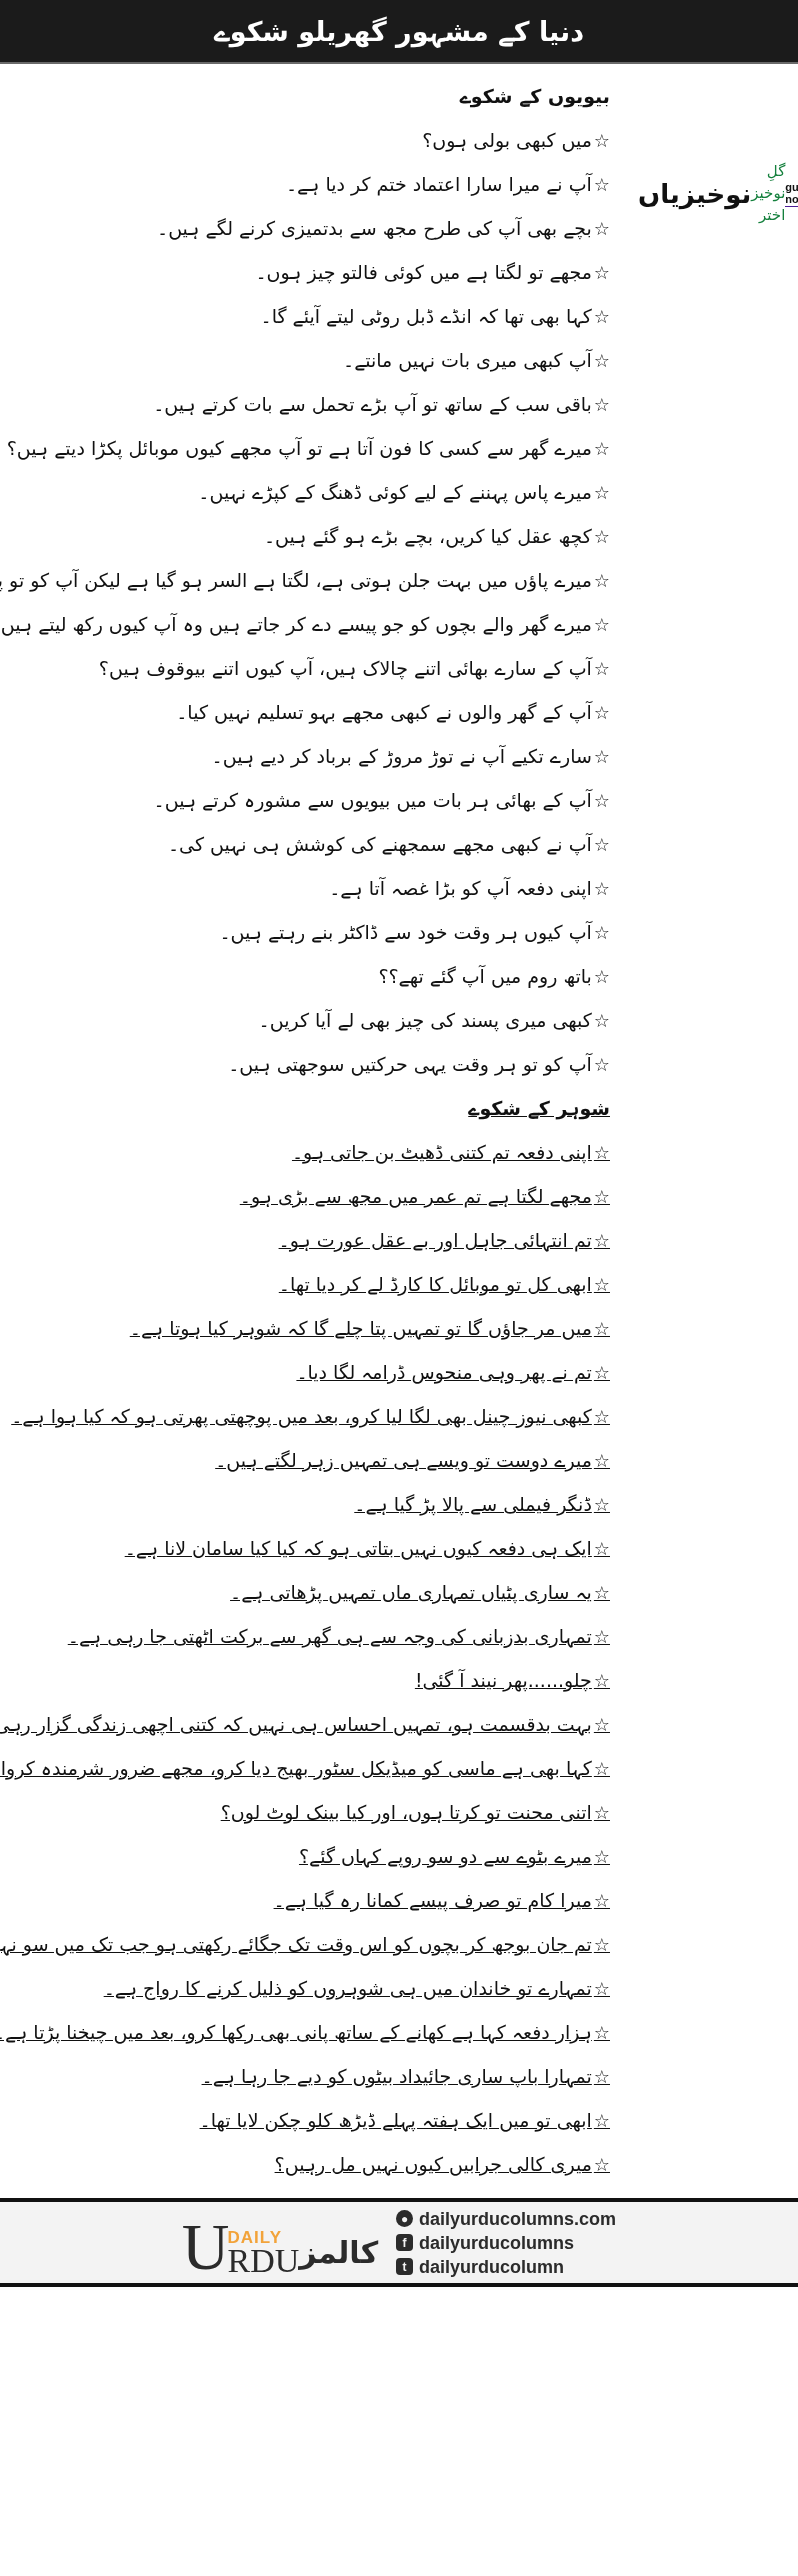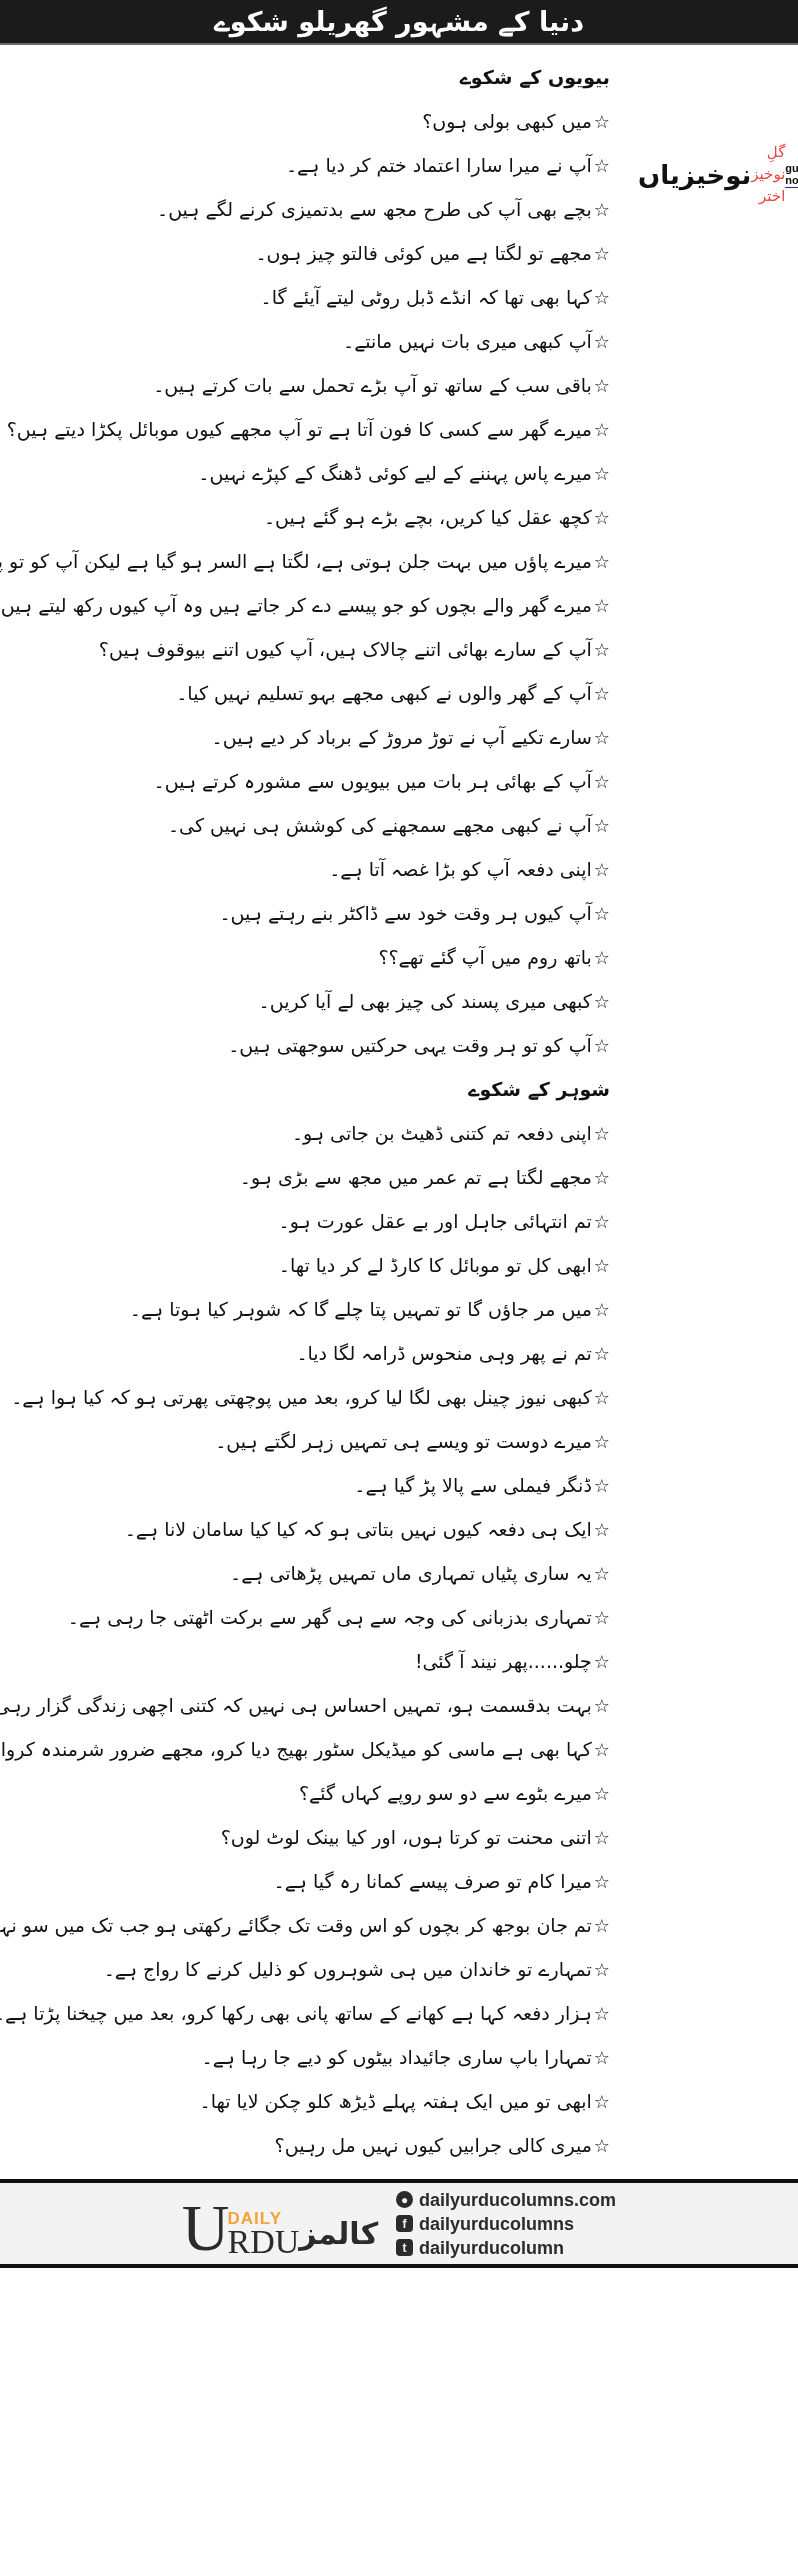--- a/index.html
+++ b/index.html
@@ -1,20 +1,20 @@
 <!DOCTYPE html>
 <html><head>
   <meta charset="utf-8">
   <style>
     * { box-sizing: border-box; margin: 0; padding: 0; }
     html, body { width: 798px; background: #ffffff; }
     body { font-family: "DejaVu Sans", sans-serif; color: #111; }
 
     .header-bar {
-      width: 798px; height: 45px; background: #1b1b1b;
+      width: 798px; height: 64px; background: #1b1b1b;
       display: flex; align-items: center; justify-content: center;
       border-bottom: 2px solid #6a6a6a;
     }
     .header-title {
       color: #ffffff; font-size: 27px; font-weight: bold; direction: rtl;
       font-family: "DejaVu Sans", sans-serif; letter-spacing: 0;
     }
 
     .article { position: relative; width: 798px; padding: 0 0 8px 0; }
 
@@ -38,31 +38,31 @@
     .author-photo .shirt {
       position: absolute; left: 10px; top: 100px; width: 114px; height: 70px;
       background: repeating-linear-gradient(60deg, #8a8a8a 0 5px, #d0d0d0 5px 10px);
       border-radius: 40px 40px 0 0;
     }
     .column-name {
       direction: rtl; font-size: 26px; font-weight: bold; color: #111;
       margin-top: 2px; line-height: 32px;
     }
     .author-name {
-      direction: rtl; font-size: 15px; color: #ef4444; line-height: 22px;
+      direction: rtl; font-size: 15px; color: #15803d; line-height: 22px;
     }
     .author-email {
       font-family: "Liberation Sans", sans-serif; font-size: 11px; font-weight: bold;
       color: #111; border-bottom: 1px solid #4c1d95; padding-bottom: 1px; margin-top: 2px;
     }
 
     .lines {
       direction: rtl; padding-right: 188px; padding-top: 10px;
     }
-    .lines.full { padding-right: 188px; padding-top: 0; }
+    .lines.full { padding-right: 188px; padding-top: 0; text-decoration: underline; }
     .line {
       font-size: 19px; line-height: 44px; height: 44px; white-space: nowrap;
       text-align: right; color: #111;
     }
     .line .star { color: #111; font-size: 18px; margin-left: 2px; }
     .section-heading { font-size: 19px; line-height: 44px; height: 44px; font-weight: bold; }
 
     .footer-rule-top { width: 798px; height: 4px; background: #111; margin-top: 4px; }
     .footer {
       width: 798px; height: 85px; background: #f3f3f3;
@@ -156,22 +156,22 @@
         <div class="line"><span class="star">☆</span><span>تم نے پھر وہی منحوس ڈرامہ لگا دیا۔</span></div>
         <div class="line"><span class="star">☆</span><span>کبھی نیوز چینل بھی لگا لیا کرو، بعد میں پوچھتی پھرتی ہو کہ کیا ہوا ہے۔</span></div>
         <div class="line"><span class="star">☆</span><span>میرے دوست تو ویسے ہی تمہیں زہر لگتے ہیں۔</span></div>
         <div class="line"><span class="star">☆</span><span>ڈنگر فیملی سے پالا پڑ گیا ہے۔</span></div>
         <div class="line"><span class="star">☆</span><span>ایک ہی دفعہ کیوں نہیں بتاتی ہو کہ کیا کیا سامان لانا ہے۔</span></div>
         <div class="line"><span class="star">☆</span><span>یہ ساری پٹیاں تمہاری ماں تمہیں پڑھاتی ہے۔</span></div>
         <div class="line"><span class="star">☆</span><span>تمہاری بدزبانی کی وجہ سے ہی گھر سے برکت اٹھتی جا رہی ہے۔</span></div>
         <div class="line"><span class="star">☆</span><span>چلو......پھر نیند آ گئی!</span></div>
         <div class="line"><span class="star">☆</span><span>بہت بدقسمت ہو، تمہیں احساس ہی نہیں کہ کتنی اچھی زندگی گزار رہی ہو۔</span></div>
         <div class="line"><span class="star">☆</span><span>کہا بھی ہے ماسی کو میڈیکل سٹور بھیج دیا کرو، مجھے ضرور شرمندہ کروانا ہوتا ہے۔</span></div>
+        <div class="line"><span class="star">☆</span><span>اتنی محنت تو کرتا ہوں، اور کیا بینک لوٹ لوں؟</span></div>
         <div class="line"><span class="star">☆</span><span>میرے بٹوے سے دو سو روپے کہاں گئے؟</span></div>
-        <div class="line"><span class="star">☆</span><span>اتنی محنت تو کرتا ہوں، اور کیا بینک لوٹ لوں؟</span></div>
         <div class="line"><span class="star">☆</span><span>میرا کام تو صرف پیسے کمانا رہ گیا ہے۔</span></div>
         <div class="line"><span class="star">☆</span><span>تم جان بوجھ کر بچوں کو اس وقت تک جگائے رکھتی ہو جب تک میں سو نہیں جاتا۔</span></div>
         <div class="line"><span class="star">☆</span><span>تمہارے تو خاندان میں ہی شوہروں کو ذلیل کرنے کا رواج ہے۔</span></div>
         <div class="line"><span class="star">☆</span><span>ہزار دفعہ کہا ہے کھانے کے ساتھ پانی بھی رکھا کرو، بعد میں چیخنا پڑتا ہے۔</span></div>
         <div class="line"><span class="star">☆</span><span>تمہارا باپ ساری جائیداد بیٹوں کو دیے جا رہا ہے۔</span></div>
         <div class="line"><span class="star">☆</span><span>ابھی تو میں ایک ہفتہ پہلے ڈیڑھ کلو چکن لایا تھا۔</span></div>
         <div class="line"><span class="star">☆</span><span>میری کالی جرابیں کیوں نہیں مل رہیں؟</span></div>
       </div>
   </section>
 

